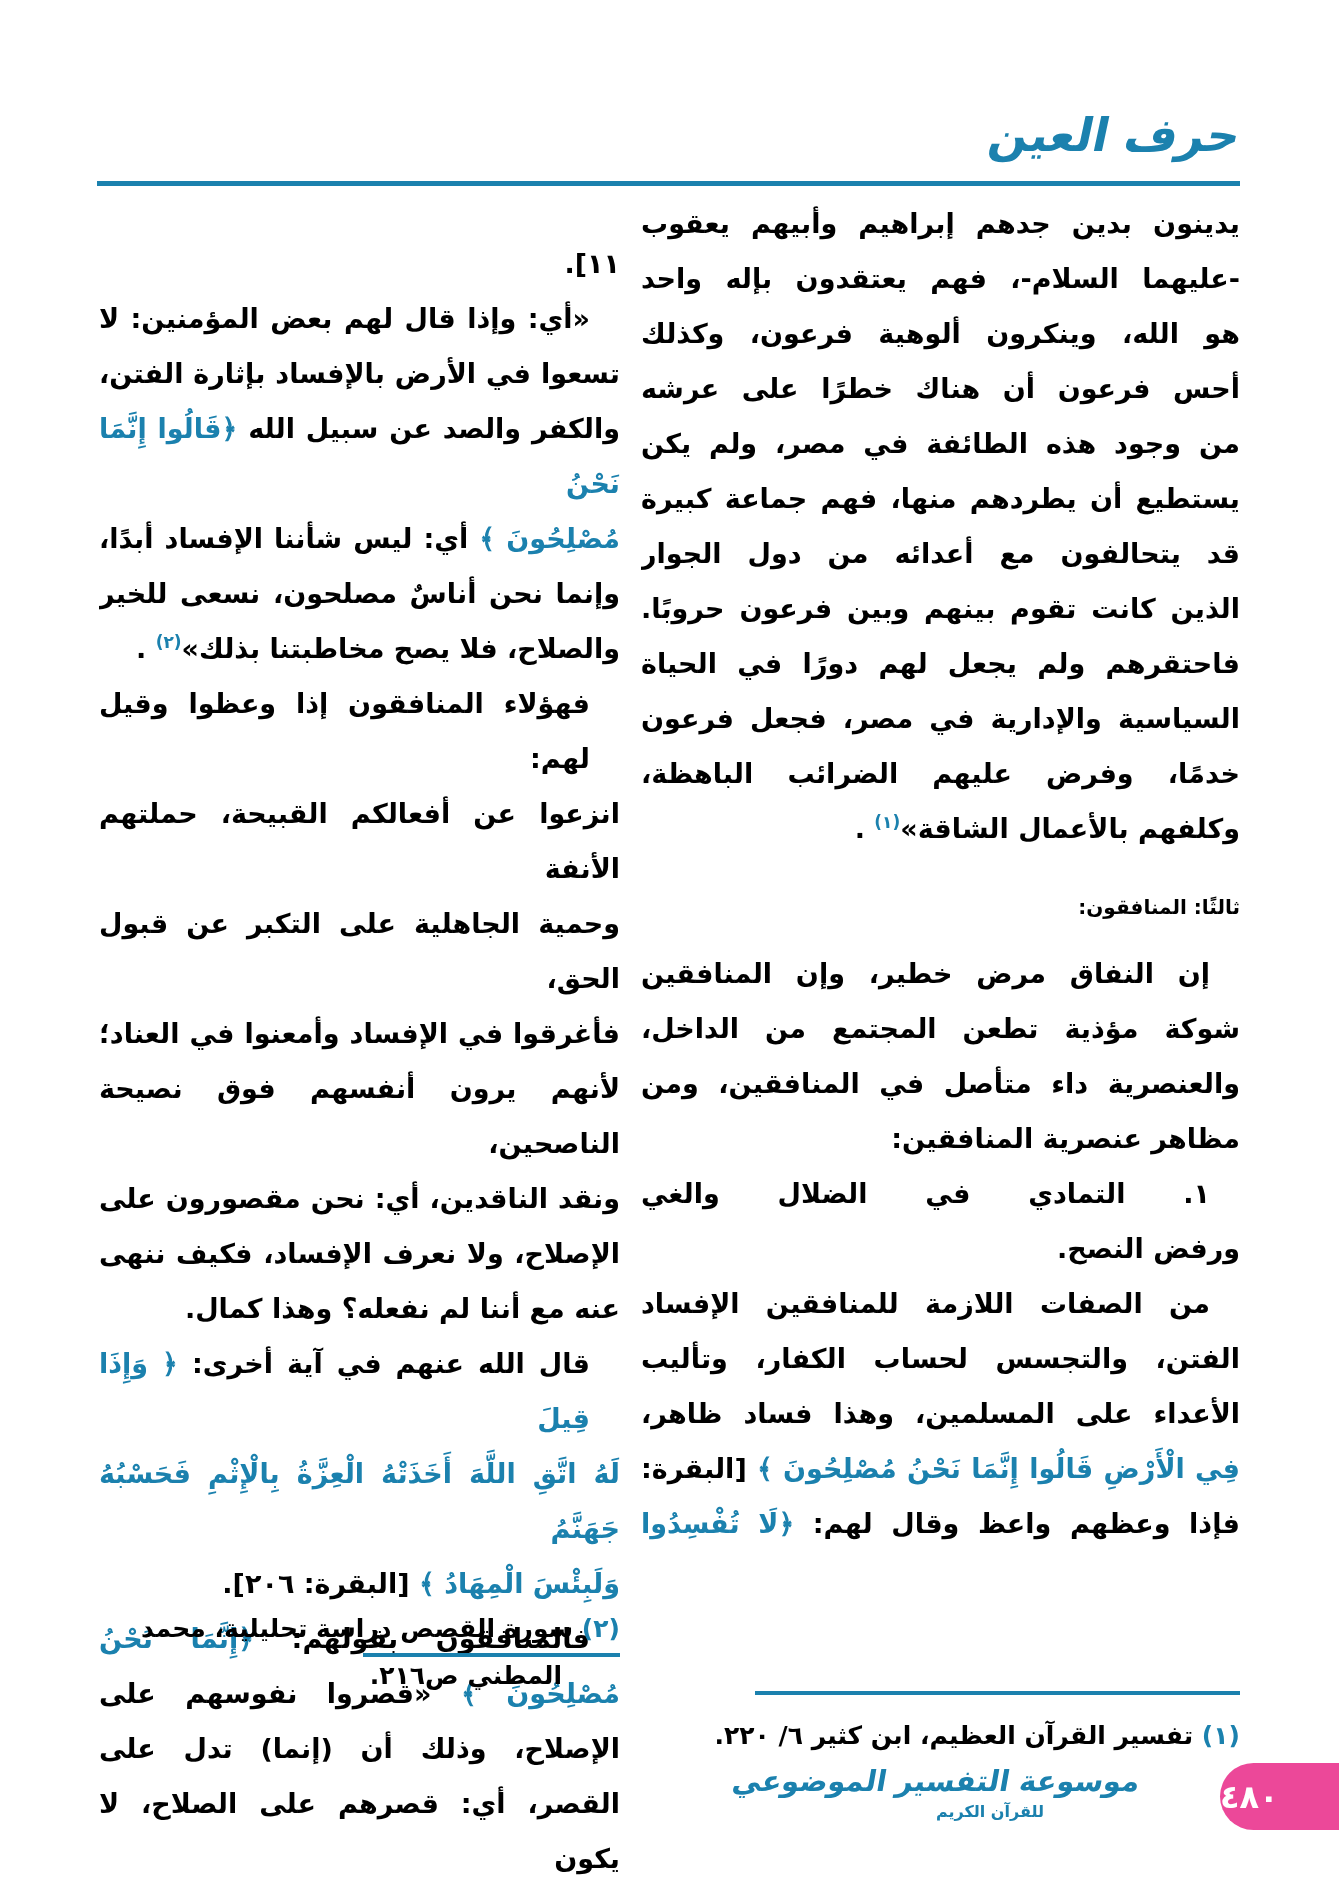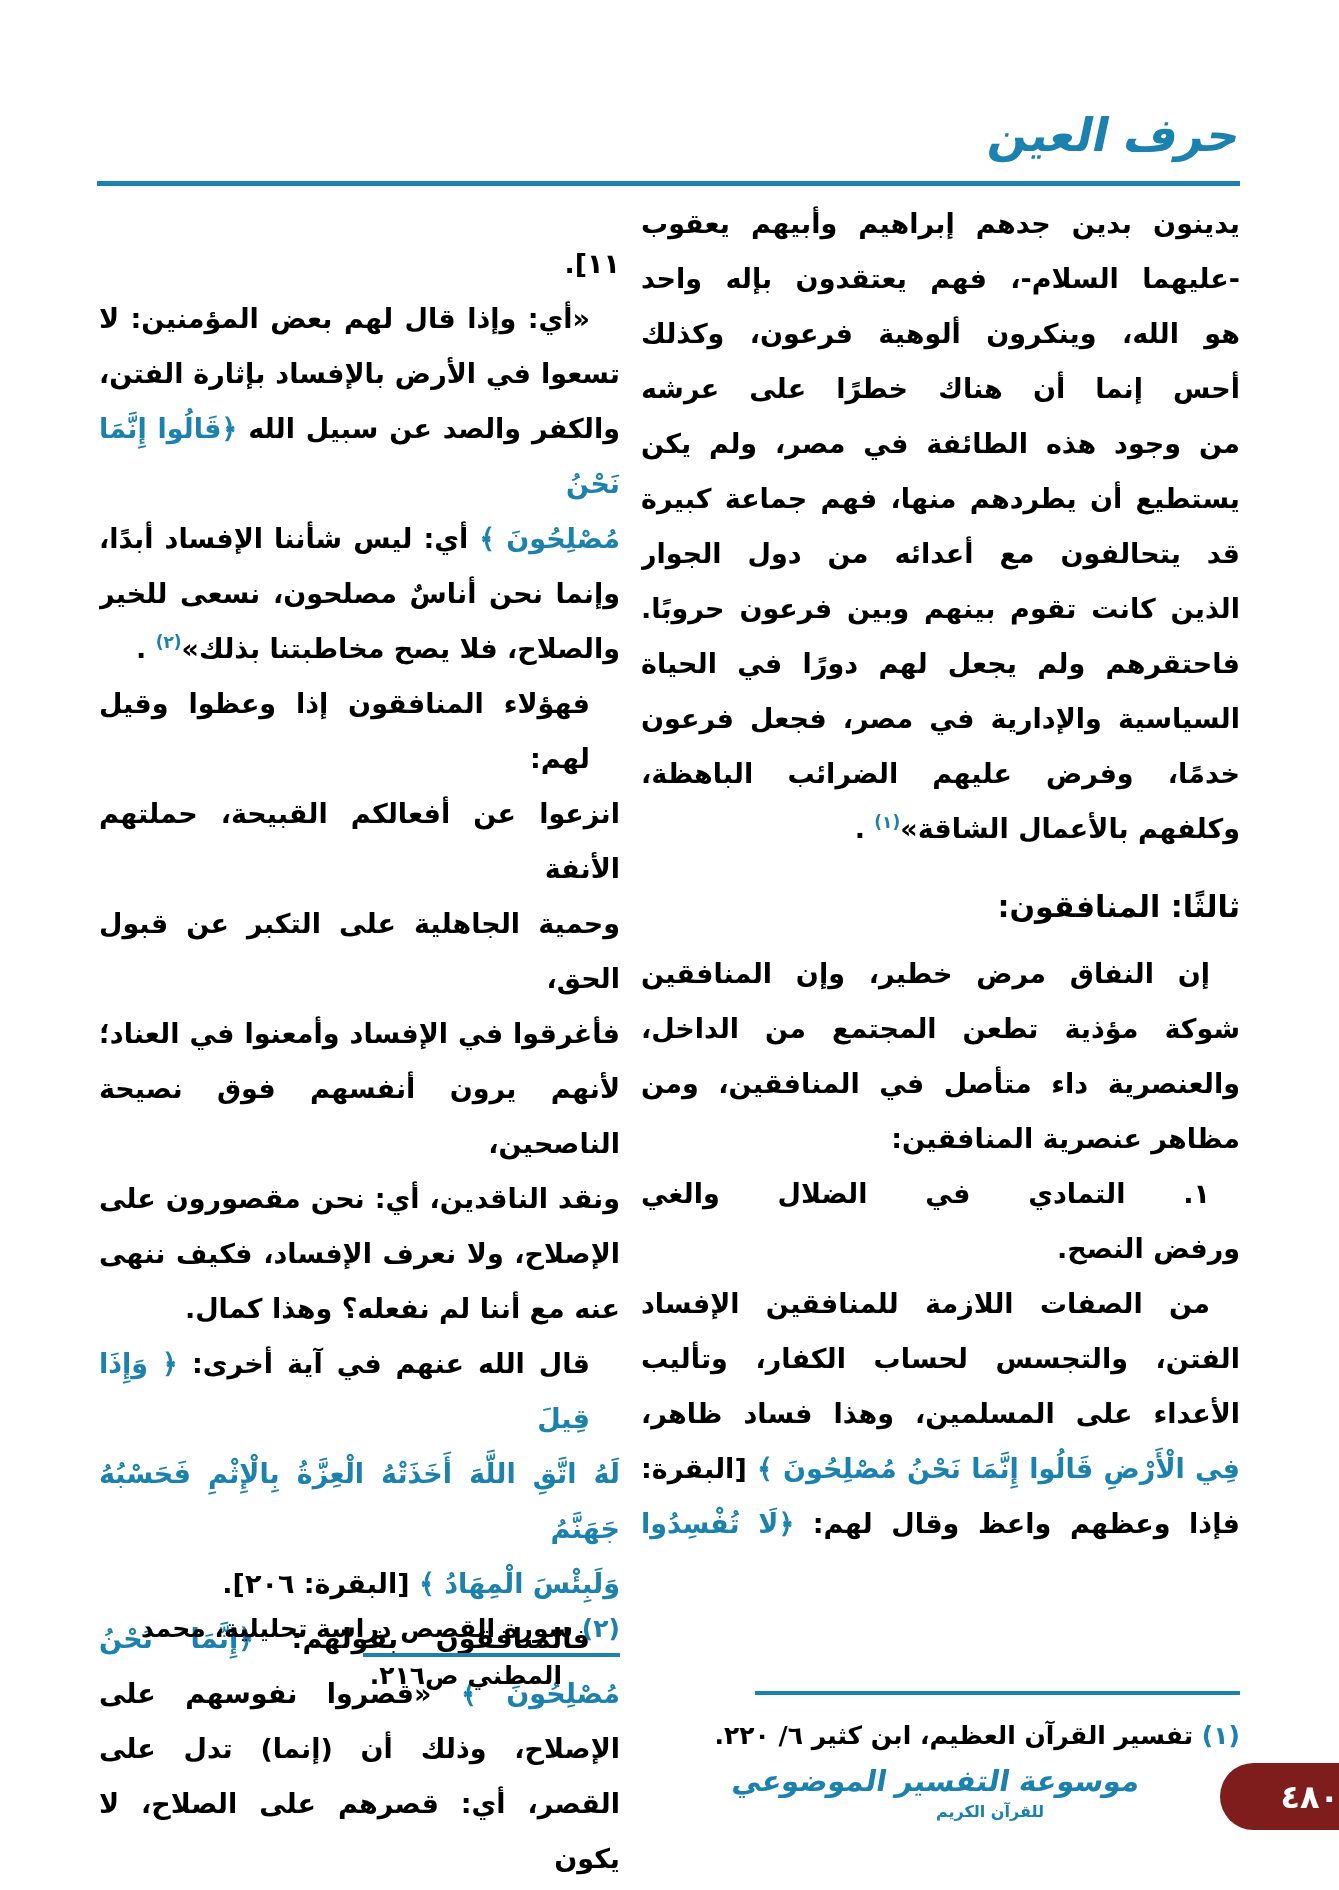--- a/index.html
+++ b/index.html
@@ -41,21 +41,21 @@
     overflow:hidden;
   }
   .line.just{ text-align-last:justify; }
   .line.rt{ text-align-last:right; }
   .line.ind{ padding-right:30px; }
   .heading-line{
     line-height:50px;
     margin:26px 0 14px;
     text-align:right;
     color:#1b81ae;
-    font-size:30px; font-weight:700;
+    font-size:20px; font-weight:700;
   }
   .seg-n{ color:#000;margin-top:14px; }
   .seg-q{ color:#1b81ae; }
   .seg-f{
     color:#1b81ae;
     font-size:17px;
     vertical-align:super;
     line-height:0;
   }
   
@@ -82,39 +82,39 @@
     transform:skewX(-10deg);
     white-space:nowrap;
   }
   .logo-l2{
     font-size:16px; font-weight:700;
     margin-top:4px;
   }
   .page-tab{
     position:absolute; top:1763px; right:0;
     width:119px; height:67px;
-    background:#7f1d1d;
+    background:#ec4899;
     border-radius:34px 0 0 34px;
-    display:flex; align-items:center; justify-content:flex-start;
+    display:flex; align-items:center; justify-content:flex-end;
     color:#ffffff;
     font-size:32px; font-weight:700;
   }
 </style>
 </head>
 <body>
 
 <div class="header-title">حرف العين</div>
 <div class="header-rule"></div>
 
 <div class="columns">
   <div class="col col-right" id="col-right">
       <div class="line just"><span class="seg-n">يدينون بدين جدهم إبراهيم وأبيهم يعقوب</span></div>
       <div class="line just"><span class="seg-n">-عليهما السلام-، فهم يعتقدون بإله واحد</span></div>
       <div class="line just"><span class="seg-n">هو الله، وينكرون ألوهية فرعون، وكذلك</span></div>
-      <div class="line just"><span class="seg-n">أحس إنما أن هناك خطرًا على عرشه</span></div>
+      <div class="line just"><span class="seg-n">أحس فرعون أن هناك خطرًا على عرشه</span></div>
       <div class="line just"><span class="seg-n">من وجود هذه الطائفة في مصر، ولم يكن</span></div>
       <div class="line just"><span class="seg-n">يستطيع أن يطردهم منها، فهم جماعة كبيرة</span></div>
       <div class="line just"><span class="seg-n">قد يتحالفون مع أعدائه من دول الجوار</span></div>
       <div class="line just"><span class="seg-n">الذين كانت تقوم بينهم وبين فرعون حروبًا.</span></div>
       <div class="line just"><span class="seg-n">فاحتقرهم ولم يجعل لهم دورًا في الحياة</span></div>
       <div class="line just"><span class="seg-n">السياسية والإدارية في مصر، فجعل فرعون</span></div>
       <div class="line just"><span class="seg-n">خدمًا، وفرض عليهم الضرائب الباهظة،</span></div>
       <div class="line rt"><span class="seg-n">وكلفهم بالأعمال الشاقة»</span><span class="seg-f">(١)</span><span class="seg-n"> .</span></div>
       <div class="heading-line"><span class="seg-n">ثالثًا: المنافقون:</span></div>
       <div class="line just ind"><span class="seg-n">إن النفاق مرض خطير، وإن المنافقين</span></div>

